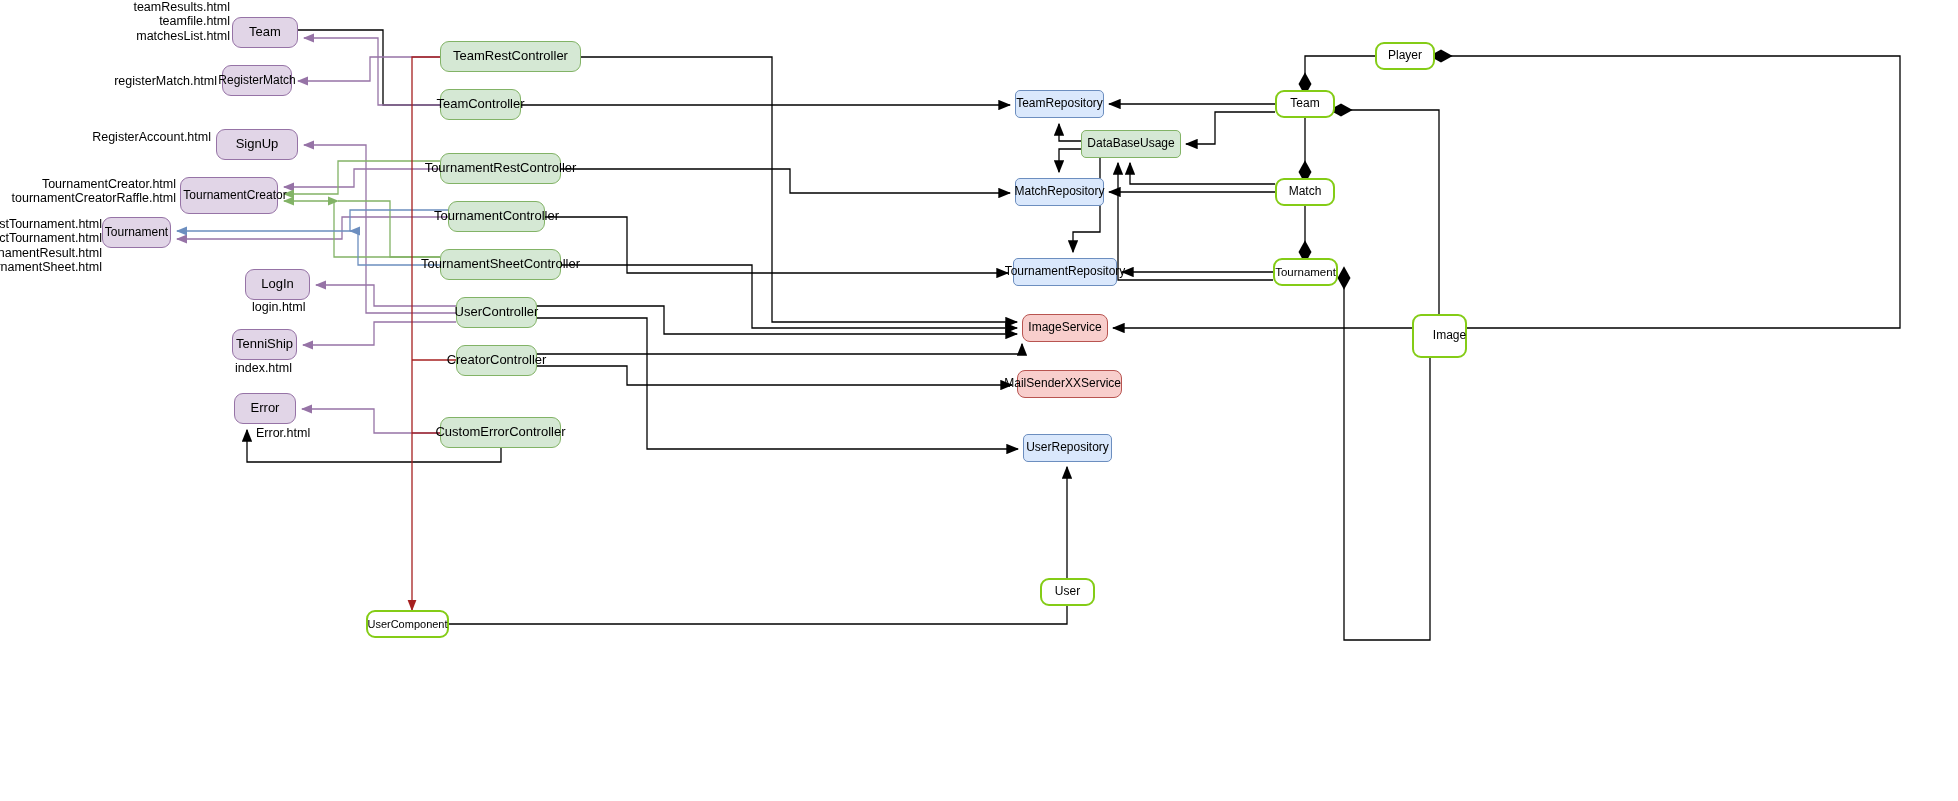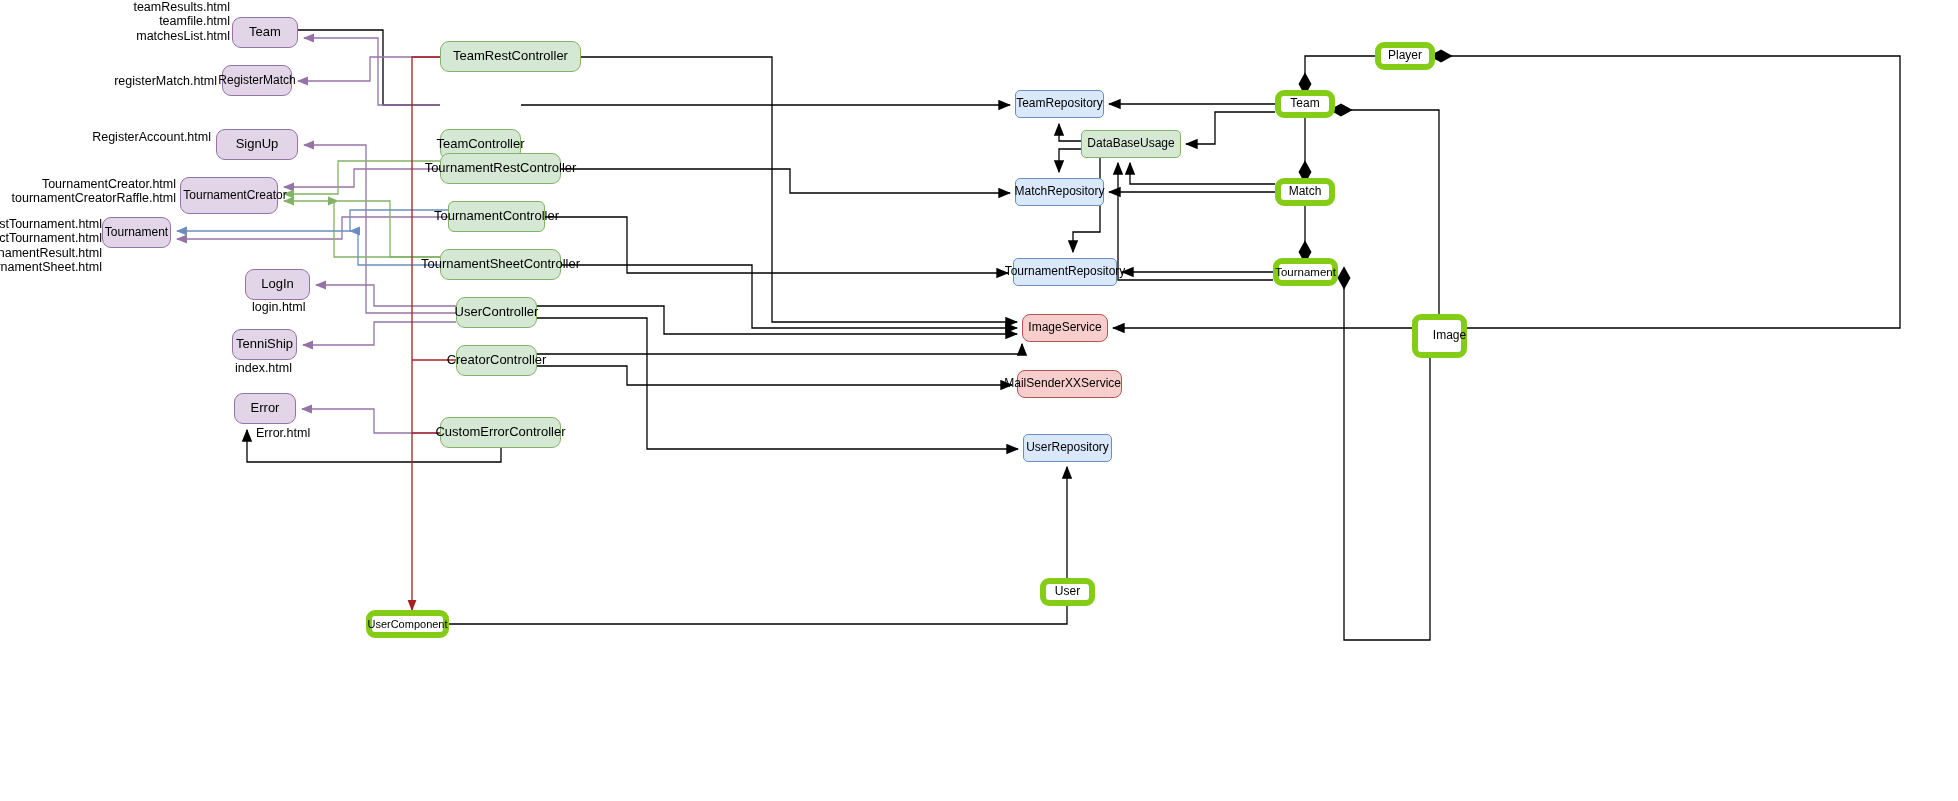--- a/index.html
+++ b/index.html
@@ -58,21 +58,21 @@
     border: 1px solid #6c8ebf;
     border-radius: 5px;
   }
   .node.service {
     background: #f8cecc;
     border: 1px solid #b85450;
     border-radius: 8px;
   }
   .node.entity {
     background: #ffffff;
-    border: 6px solid #84cc16;
+    border: 2px solid #84cc16;
     border-radius: 9px;
   }
   .node.usagebox {
     background: #d5e8d4;
     border: 1px solid #82b366;
     border-radius: 5px;
   }
   .label-stack {
     position: absolute;
     font-size: 12.5px;
@@ -251,27 +251,27 @@
   <div class="label-stack" style="left:235px;top:361px;">
     <div>index.html</div>
   </div>
   <div class="label-stack" style="left:256px;top:426px;">
     <div>Error.html</div>
   </div>
 
   <div class="node controller" style="left:440px;top:41px;width:141px;height:31px;">
     <span>TeamRestController</span>
   </div>
-  <div class="node controller" style="left:440px;top:89px;width:81px;height:31px;margin-top:40px;">
+  <div class="node controller" style="left:440px;top:89px;width:81px;height:31px;">
     <span>TeamController</span>
   </div>
   <div class="node controller" style="left:440px;top:153px;width:121px;height:31px;">
     <span>TournamentRestController</span>
   </div>
-  <div class="node controller" style="left:448px;top:201px;width:97px;height:31px;border-radius:6px;">
+  <div class="node controller" style="left:448px;top:201px;width:97px;height:31px;">
     <span>TournamentController</span>
   </div>
   <div class="node controller" style="left:440px;top:249px;width:121px;height:31px;">
     <span>TournamentSheetController</span>
   </div>
   <div class="node controller" style="left:456px;top:297px;width:81px;height:31px;">
     <span>UserController</span>
   </div>
   <div class="node controller" style="left:456px;top:345px;width:81px;height:31px;">
     <span>CreatorController</span>

